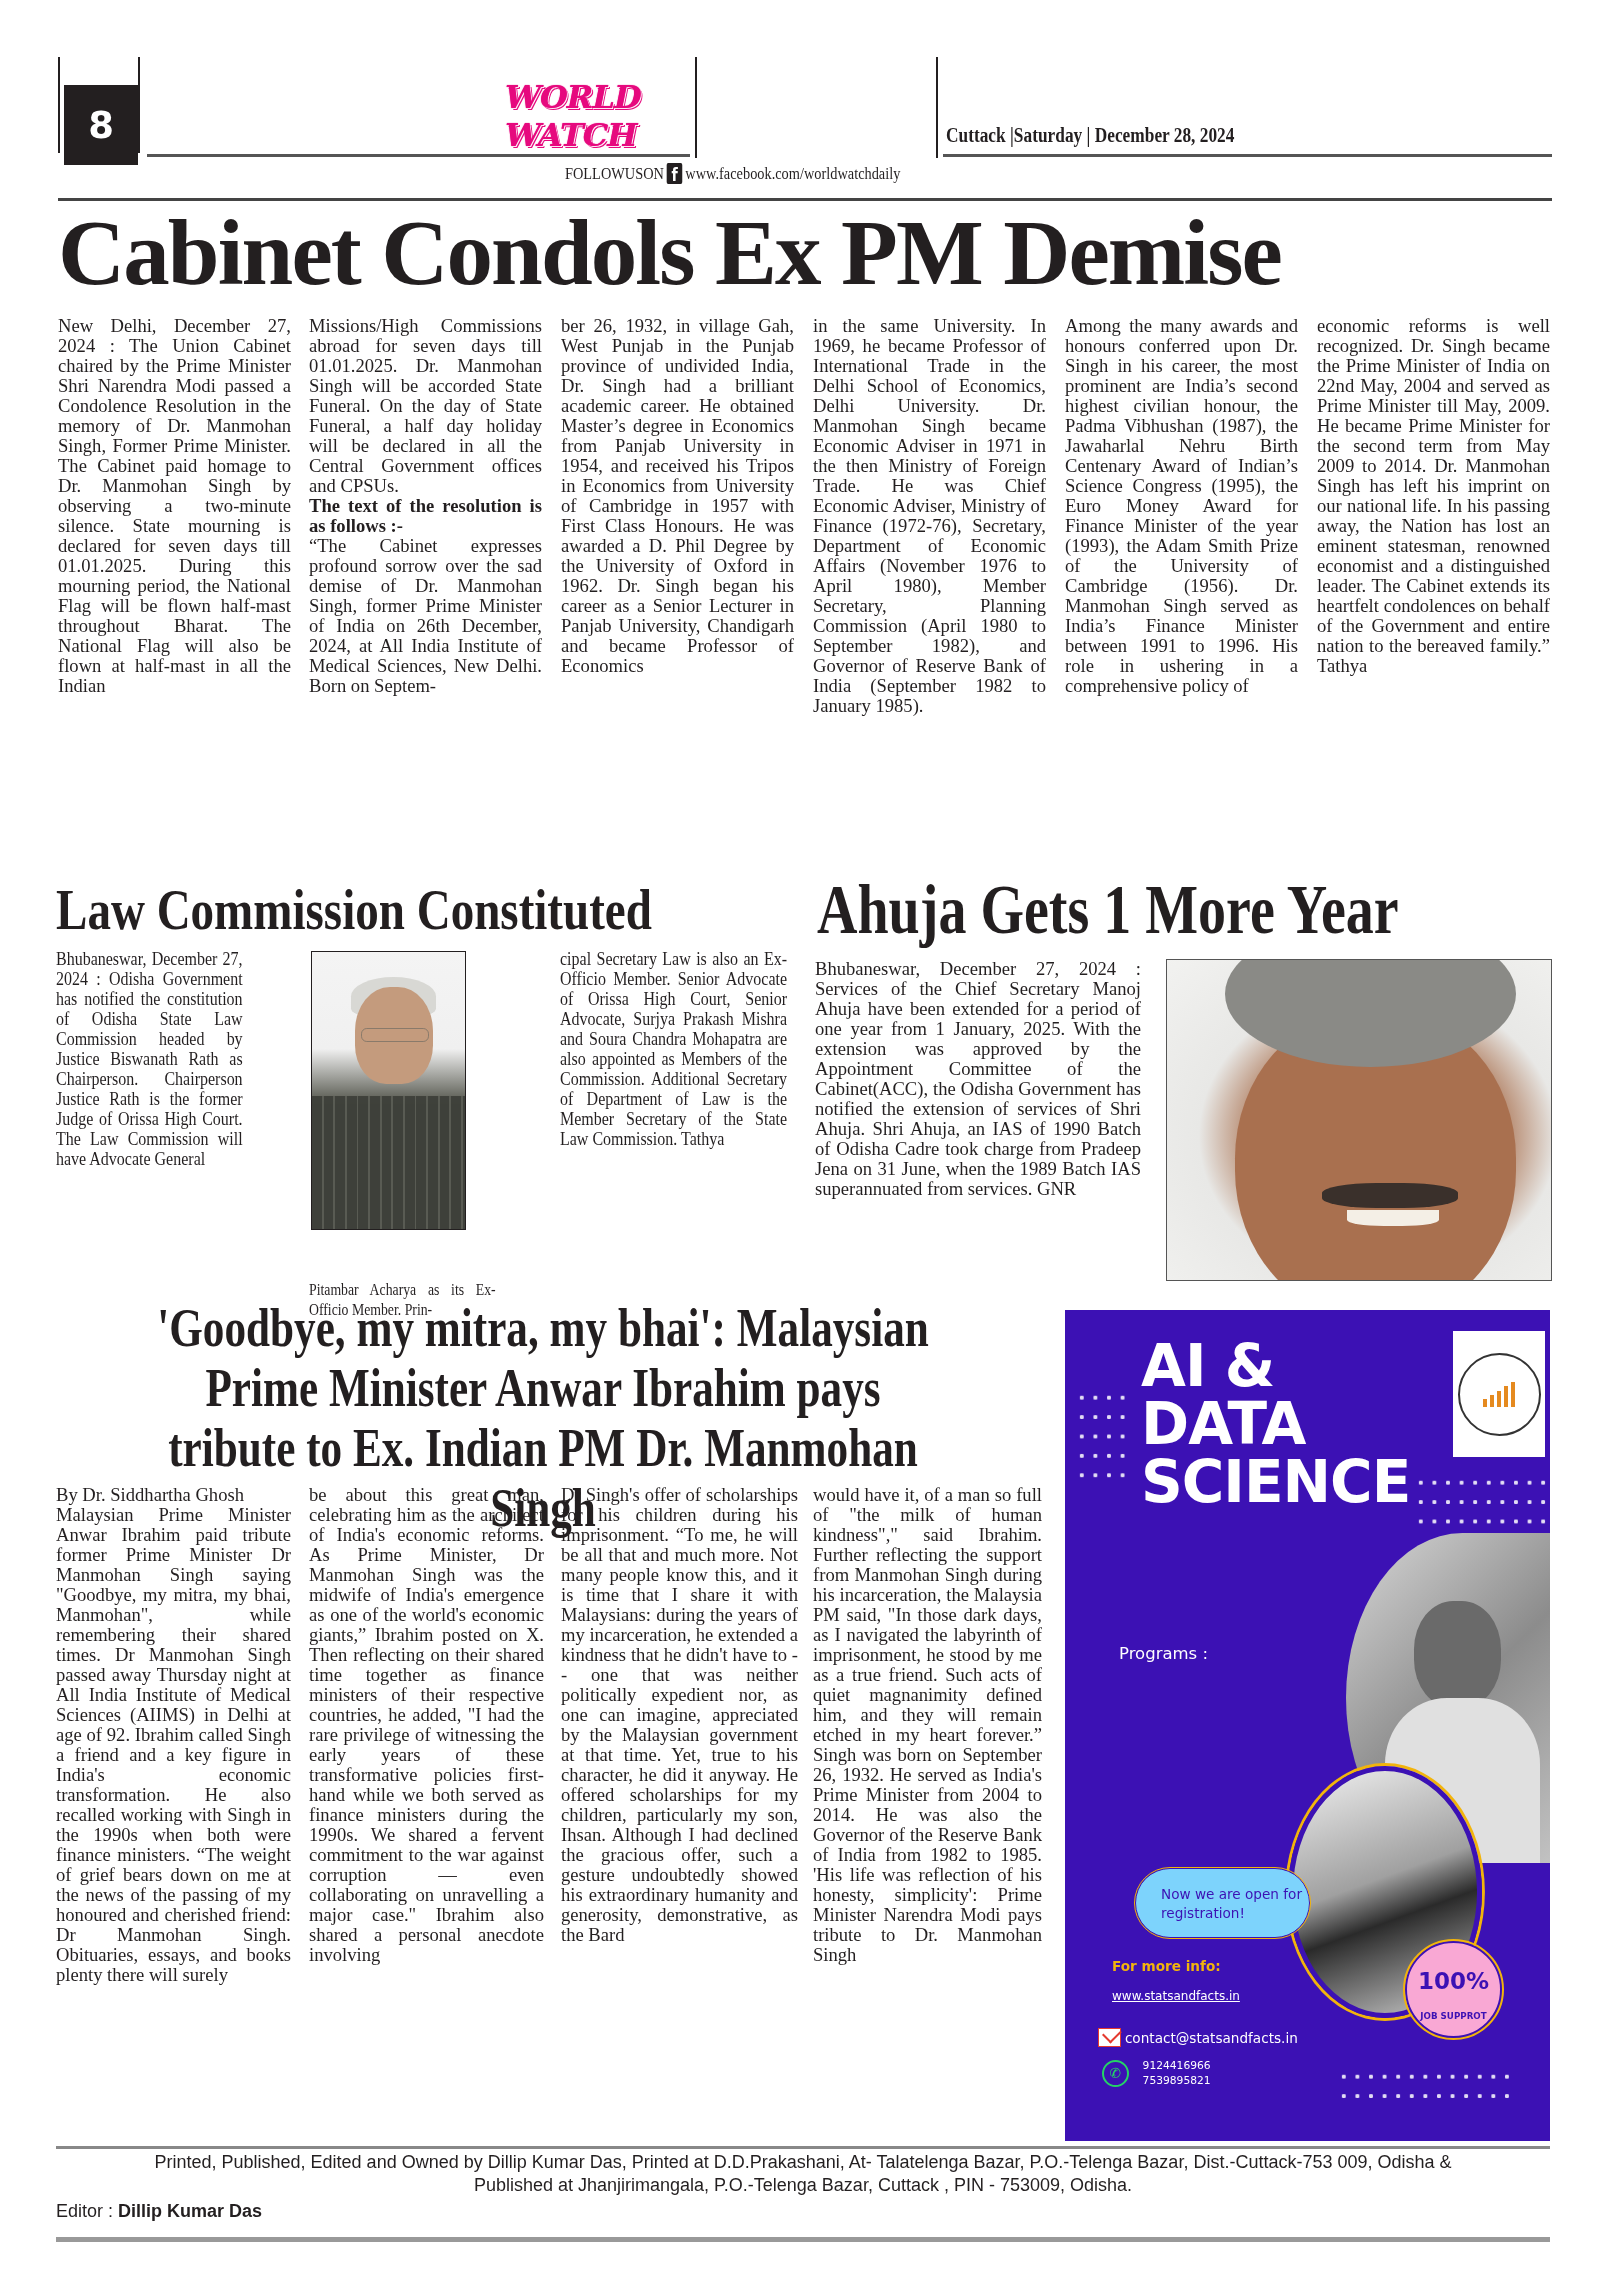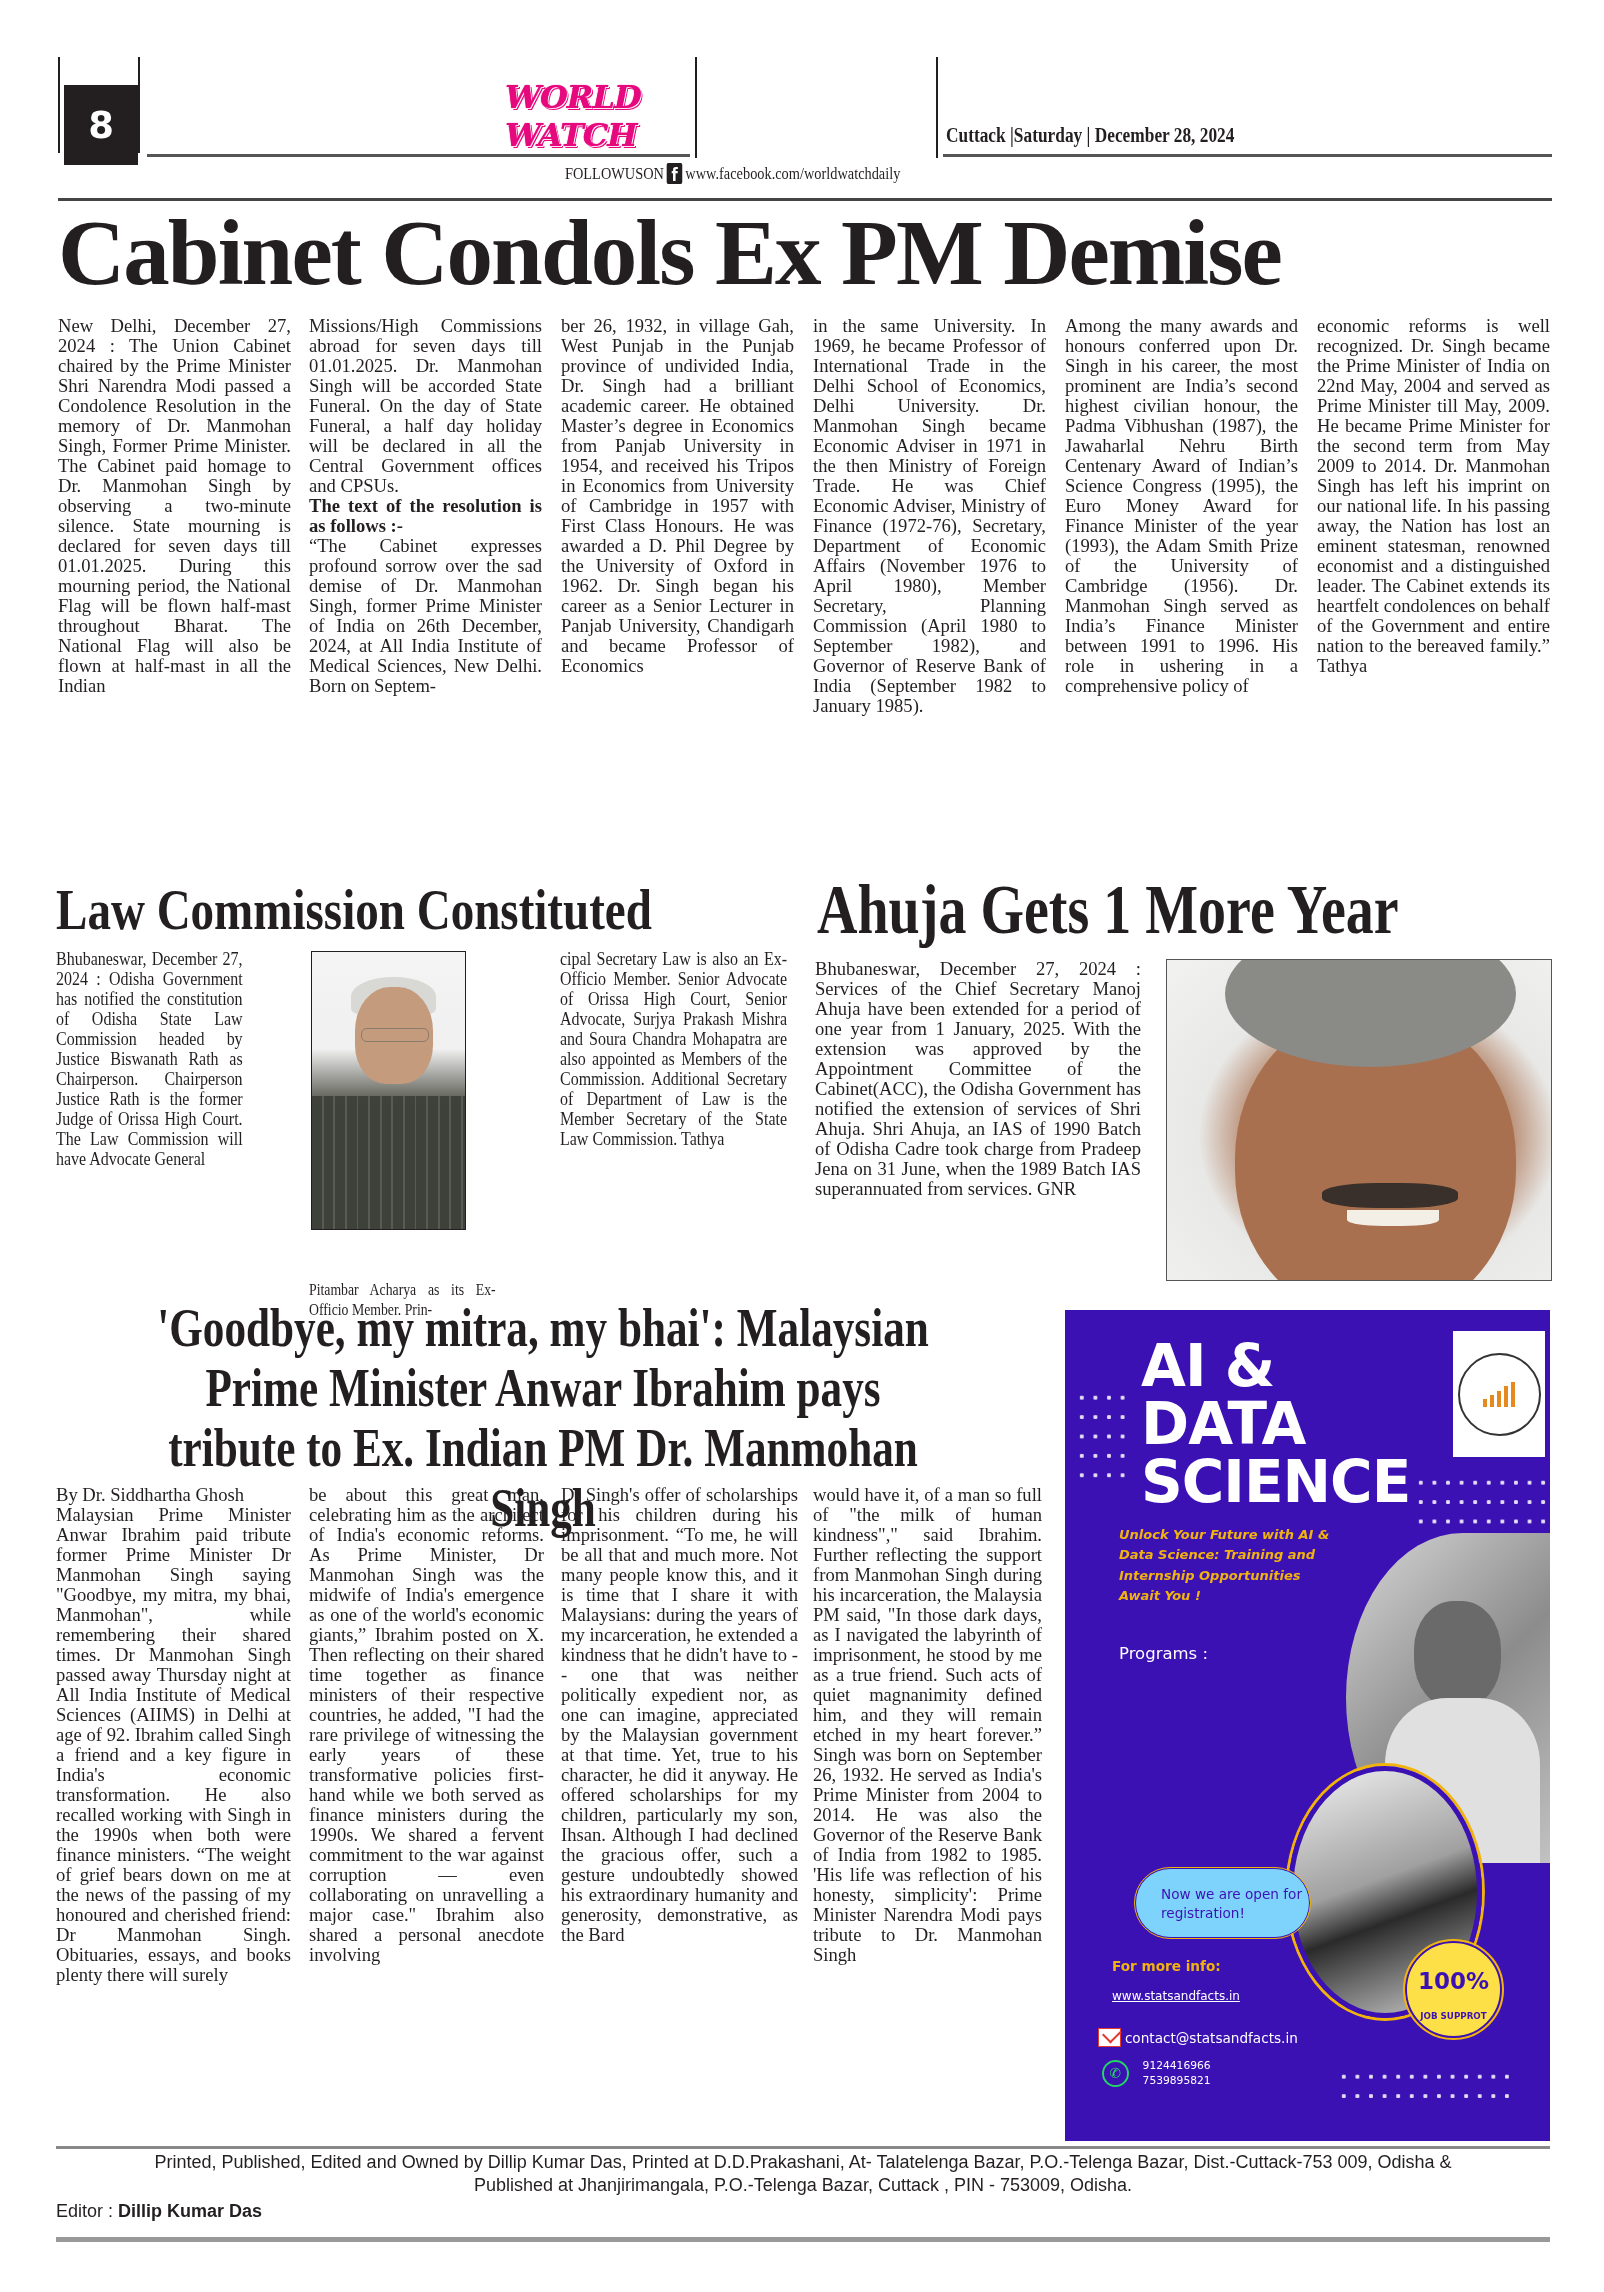--- a/index.html
+++ b/index.html
@@ -86,21 +86,21 @@
   .ad-list { position: absolute; left: 54px; top: 361px; font-size: 16.5px; line-height: 30px; }
   .ad-list .b { font-weight: bold; }
   .ad-photo-top { position: absolute; left: 281px; top: 223px; width: 233px; height: 330px; border-radius: 50% 0 0 50%;
                   background: linear-gradient(135deg, #d8d8d8, #8c8c8c 50%, #c8c8c8); }
   .ad-photo-top .person { position: absolute; left: 68px; top: 68px; width: 87px; height: 107px; border-radius: 45%; background: #6a6a6a; }
   .ad-photo-top .body { position: absolute; left: 39px; top: 165px; width: 155px; height: 165px; border-radius: 40% 40% 0 0; background: #e0e0e0; }
   .ad-laptop { position: absolute; left: 223px; top: 456px; width: 194px; height: 252px; border-radius: 50%; border: 5.8px solid #3c11b4;
                background: linear-gradient(160deg, #f0f0f0, #a0a0a0 45%, #2a2a2a 60%, #d0d0d0); box-shadow: 0 0 0 2.9px #f2b40c; }
   .ad-reg { position: absolute; left: 70px; top: 558px; width: 175px; height: 70px; background: #7dd3fc; border-radius: 39px;
             color: #3c11b4; font-weight: normal; font-size: 13.6px; line-height: 19.4px; padding: 15.5px 0 0 25px; border: 1.9px solid #3c11b4; outline: 1.9px solid #f2b40c; }
-  .ad-100 { position: absolute; left: 340px; top: 631px; width: 97px; height: 97px; border-radius: 50%; background: #fde047;
+  .ad-100 { position: absolute; left: 340px; top: 631px; width: 97px; height: 97px; border-radius: 50%; background: #f9a8d4;
             border: 2.9px solid #3c11b4; outline: 2.9px solid #f2b40c; color: #3c11b4; text-align: center; font-weight: bold; }
   .ad-100 .pct { font-size: 23px; margin-top: 25px; }
   .ad-100 .js { font-size: 8.7px; margin-top: 17px; }
   .ad-more { position: absolute; left: 47px; top: 648px; color: #f2b40c; font-weight: bold; font-size: 13.6px; }
   .ad-web { position: absolute; left: 47px; top: 679px; font-size: 12px; text-decoration: underline; }
   .ad-mail { position: absolute; left: 33px; top: 718px; font-size: 13.6px; display: flex; align-items: center; gap: 3.9px; }
   .mail-icon { width: 23px; height: 19.4px; background: #fff; border: 1.9px solid #e53a2f; position: relative; display: inline-block; }
   .mail-icon::before { content: ""; position: absolute; left: 1.9px; top: 0; width: 13.6px; height: 9.7px; border-left: 2.9px solid #e53a2f; border-bottom: 2.9px solid #e53a2f; transform: rotate(-45deg); transform-origin: left top; top: 5.8px; left: 2.9px; }
   .ad-phones { position: absolute; left: 37px; top: 749px; display: flex; gap: 13.6px; align-items: center; font-size: 10.7px; line-height: 14.6px; }
   .wa-icon { width: 27px; height: 27px; border-radius: 50%; border: 2.9px solid #25d366; color: #25d366; font-size: 13.6px; display: flex; align-items: center; justify-content: center; }
@@ -216,21 +216,20 @@
           <i style="height:15.5px"></i>
           <i style="height:20.4px"></i>
           <i style="height:25px"></i>
       </div>
     </div>
   </div>
   <div class="ad-photo-top">
     <div class="person"></div>
     <div class="body"></div>
   </div>
-  <div class="ad-sub">Unlock Your Future with AI &amp; Data Science: Training and Internship Opportunities Await You !</div>
   <div class="ad-prog-h">Programs :</div>
   <div class="ad-laptop"></div>
   <div class="ad-reg">Now we are open for registration!</div>
   <div class="ad-100">
     <div class="pct">100%</div>
     <div class="js">JOB SUPPROT</div>
   </div>
   <div class="ad-more">For more info:</div>
   <div class="ad-web">www.statsandfacts.in</div>
   <div class="ad-mail">

